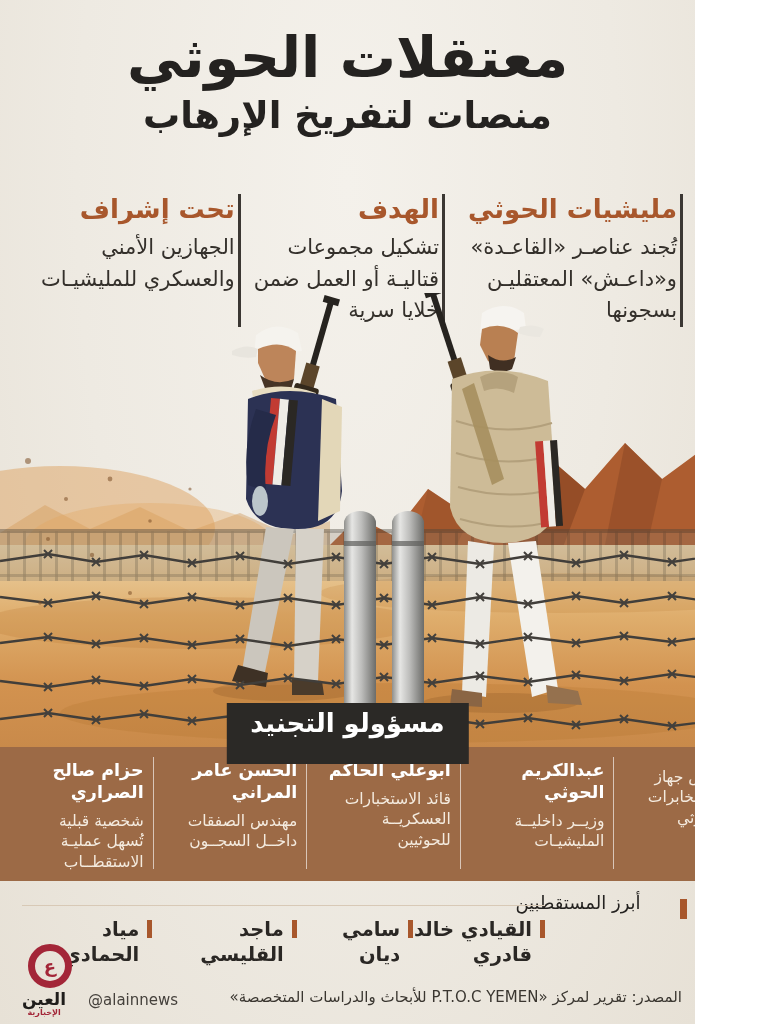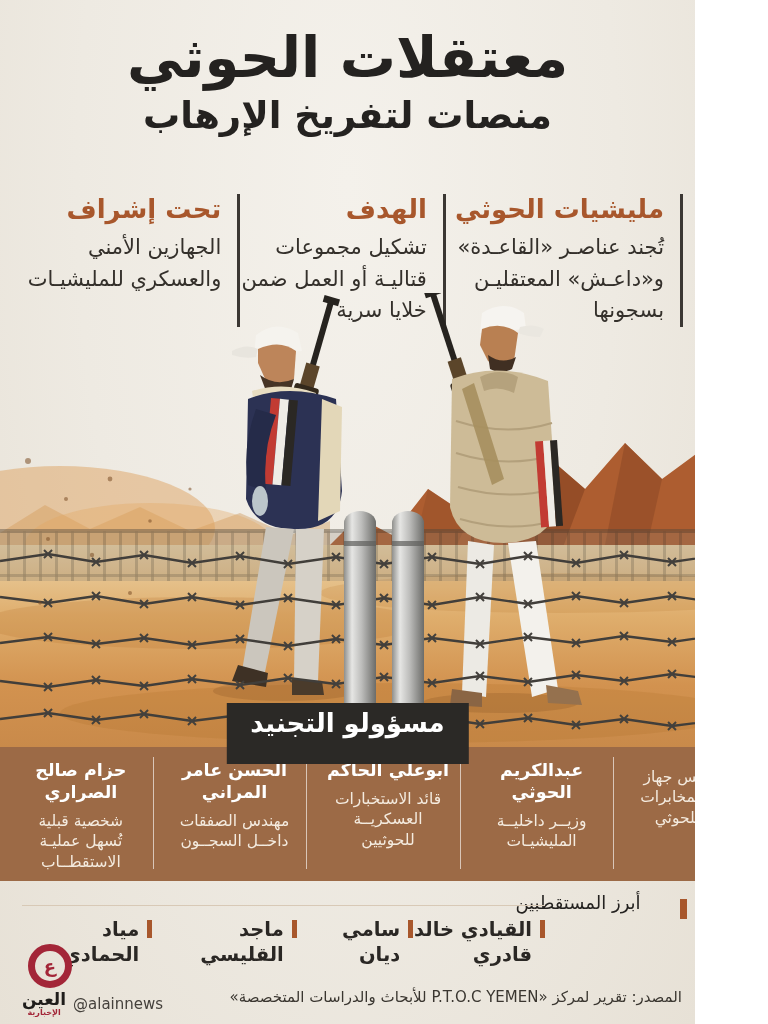--- a/index.html
+++ b/index.html
@@ -5,57 +5,57 @@
   html,body{margin:0;padding:0;}
   body{width:768px;height:1024px;font-family:"DejaVu Sans",sans-serif;}
   .page{position:relative;width:695px;height:1024px;overflow:hidden;
         background:radial-gradient(ellipse at 50% 18%,#f4f1eb 0%,#eeeae2 55%,#e7e1d6 100%);}
   
   .title{position:absolute;top:26px;left:0;width:100%;text-align:center;color:#242220;direction:rtl;}
   .title .l1{font-size:56px;font-weight:800;line-height:1.15;}
   .title .l2{font-size:37px;font-weight:800;line-height:1.2;margin-top:4px;}
   
   .info-row{position:absolute;top:194px;right:12px;left:12px;display:flex;direction:rtl;justify-content:space-between;}
-  .info-col{text-align:right;border-right:3px solid #3b3733;padding-right:16px;}
+  .info-col{text-align:right;border-right:3px solid #3b3733;padding-right:3px;}
   .info-col .hd{font-size:26px;font-weight:800;color:#a8572c;margin-bottom:7px;line-height:1.2;}
   .info-col .bd{font-size:21px;color:#34302b;line-height:1.5;font-weight:500;}
   .col-militias{width:248px;}
   .col-goal{width:212px;}
   .col-supervision{width:238px;}
   
   .scene{position:absolute;top:293px;left:0;width:768px;height:454px;}
   
   .badge{position:absolute;top:703px;left:50%;transform:translateX(-50%);
          background:#2b2926;color:#ffffff;font-size:26px;font-weight:800;
          padding:5px 24px 26px;z-index:6;white-space:nowrap;direction:rtl;}
   
   .recruiters{position:absolute;top:747px;left:0;width:768px;height:134px;background:#9c6a46;
               display:flex;direction:rtl;z-index:5;box-sizing:border-box;}
-  .recruiter{flex:1;position:relative;padding:13px 10px 12px;text-align:center;box-sizing:border-box;margin-left:8px;}
+  .recruiter{flex:1;position:relative;padding:13px 10px 12px;text-align:right;box-sizing:border-box;margin-left:8px;}
   .recruiter:not(:first-child)::before{content:"";position:absolute;right:0;top:10px;bottom:12px;width:1px;
               background:rgba(255,255,255,.62);}
   .recruiter .name{color:#ffffff;font-size:17.5px;font-weight:800;line-height:1.25;}
   .recruiter .role{color:#f4ebdf;font-size:15.5px;line-height:1.32;margin-top:7px;font-weight:500;}
   
   .recruits-heading{position:absolute;top:891px;right:10px;width:214px;text-align:center;color:#242220;
               font-weight:400;font-size:18px;line-height:1.32;direction:rtl;}
   .h-tick{position:absolute;top:8px;right:-2px;width:7px;height:20px;background:#a8572c;}
   .recruits-names{position:absolute;top:905px;left:22px;width:523px;border-top:1px solid #d8c9b6;
               padding-top:11px;display:flex;direction:rtl;justify-content:space-between;box-sizing:border-box;}
   .recruit{display:flex;direction:rtl;align-items:flex-start;color:#2a2724;font-size:19.5px;font-weight:700;line-height:1.3;}
   .recruit .tick{width:5px;height:18px;background:#a8572c;margin-left:8px;margin-top:3px;flex:none;}
   .recruit .nm{display:inline-block;text-align:right;}
   .recruit .nm.wrap{max-width:122px;}
   
   .source{position:absolute;top:988px;right:13px;font-size:15px;color:#3a3630;direction:rtl;font-weight:500;}
   .brand{position:absolute;left:22px;top:944px;width:170px;}
   .brand-circle{width:44px;height:44px;border-radius:50%;border:7px solid #a32638;box-sizing:border-box;
               margin-left:6px;display:flex;align-items:center;justify-content:center;
               color:#a32638;font-weight:800;font-size:18px;background:transparent;}
-  .brand-row{display:flex;align-items:center;gap:7px;margin-top:3px;direction:ltr;}
+  .brand-row{display:flex;align-items:flex-start;gap:22px;margin-top:3px;direction:ltr;}
   .brand-ar{display:flex;flex-direction:column;align-items:center;line-height:1;}
   .brand-ar .t{font-size:17px;font-weight:800;color:#1f1d1b;}
   .brand-ar .s{font-size:8px;color:#a32638;margin-top:1px;font-weight:700;}
   .brand-handle{font-size:15px;color:#45413c;font-weight:500;}
 </style>
 </head>
 <body>
 
 <div class="page">
 

